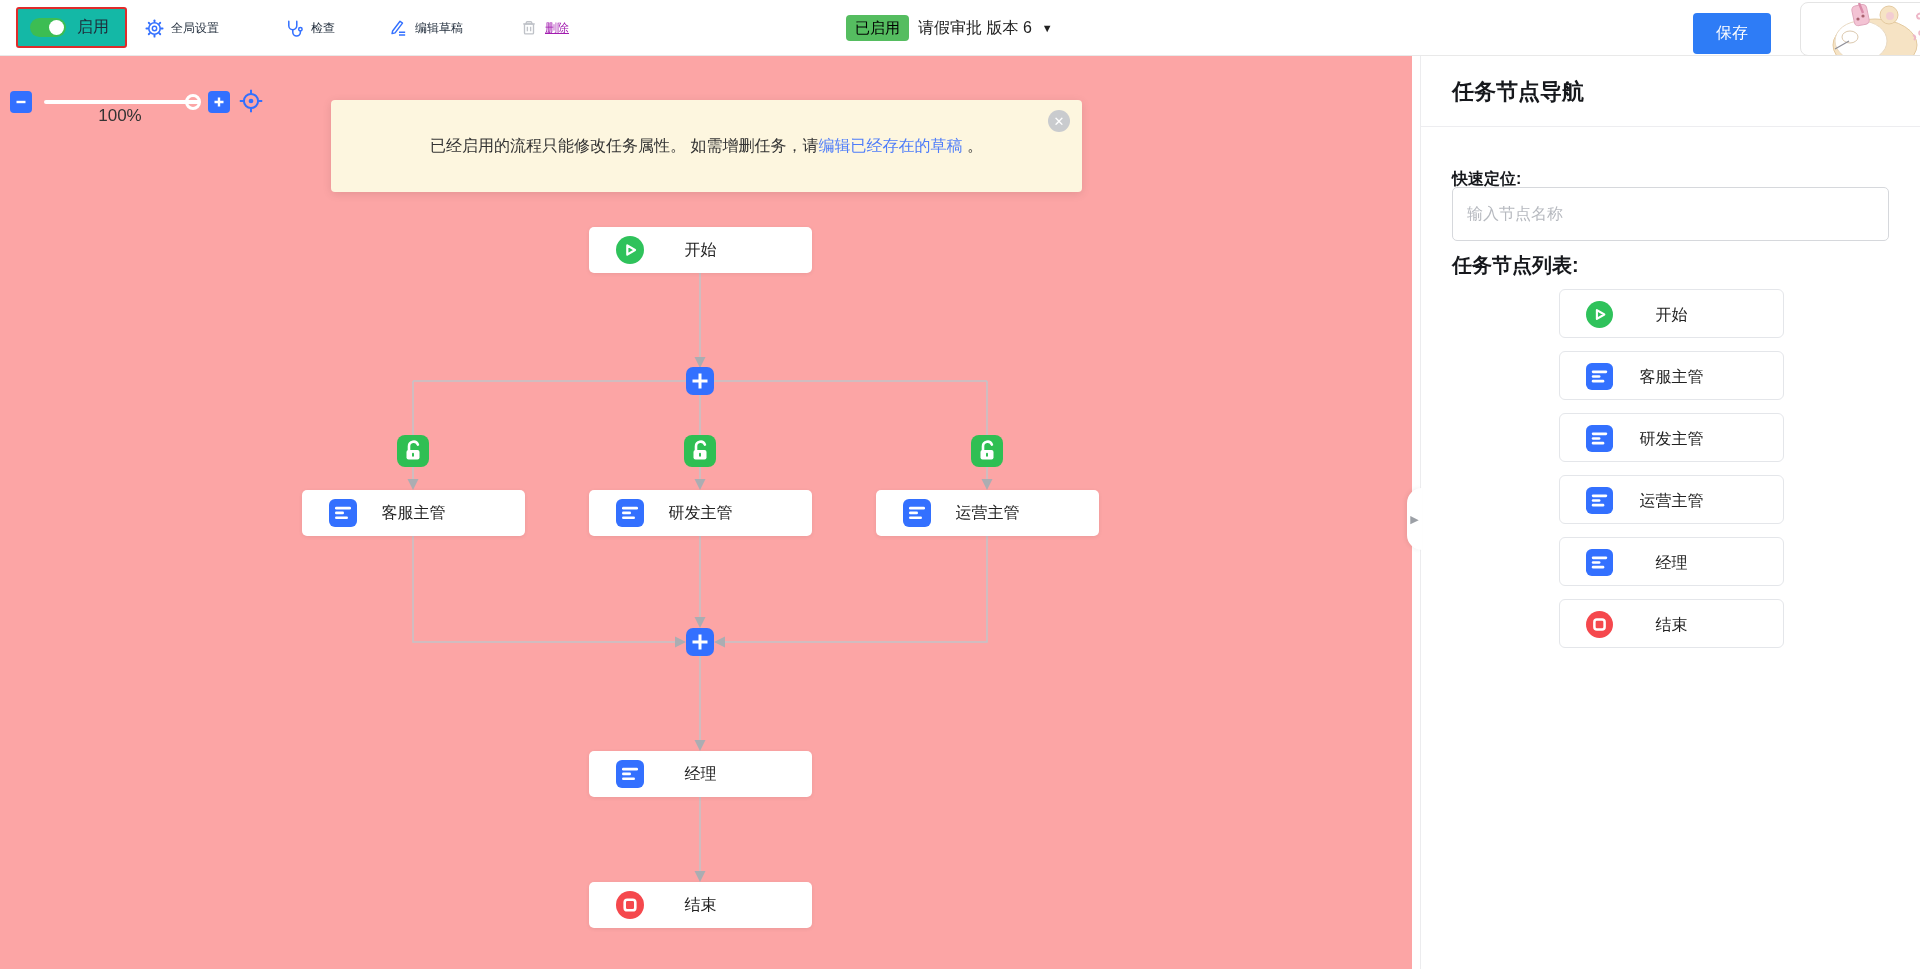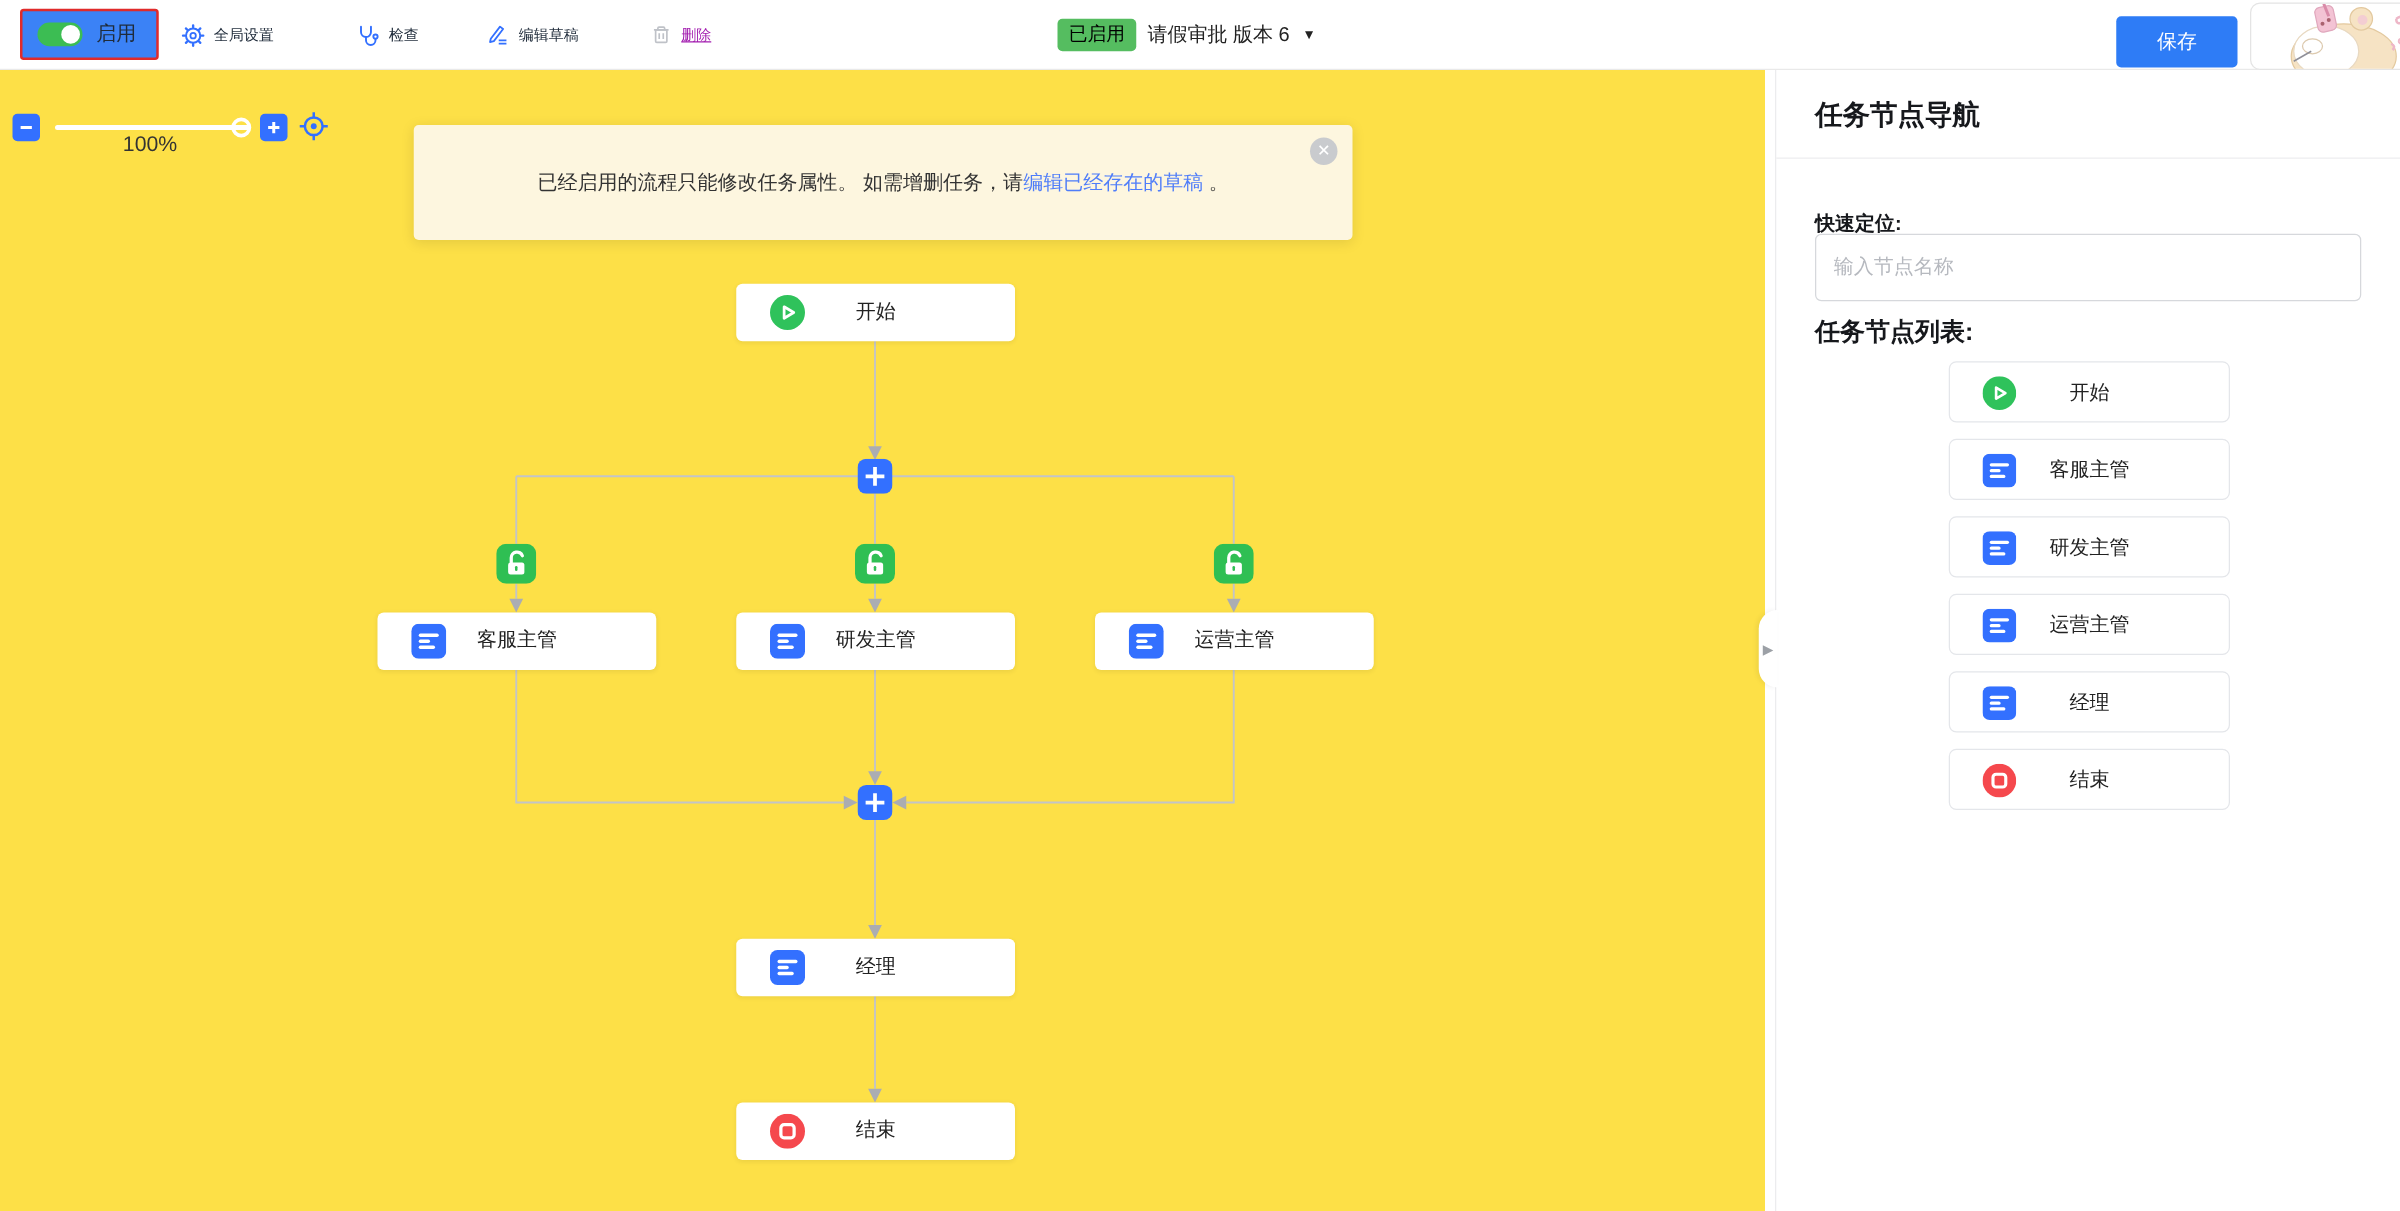--- a/index.html
+++ b/index.html
@@ -2,36 +2,36 @@
 <html><head>
 <meta charset="utf-8">
 <style>
   * { margin:0; padding:0; box-sizing:border-box; }
   html,body { width:1920px; height:969px; overflow:hidden; }
   body { font-family:"Liberation Sans","DejaVu Sans",sans-serif; background:#fff; }
   #app { position:relative; width:1920px; height:969px; }
 
   
   #header { position:absolute; left:0; top:0; width:1920px; height:56px; background:#fff; border-bottom:1px solid #e9e9e9; z-index:30; }
-  .enable-box { position:absolute; left:16px; top:7px; height:41px; padding:0 16px 0 12px; border:2px solid #e02b2b; border-radius:3px; display:flex; align-items:center; gap:11px; background:#3b82f6; }
+  .enable-box { position:absolute; left:16px; top:7px; height:41px; padding:0 16px 0 12px; border:2px solid #e02b2b; border-radius:3px; display:flex; align-items:center; gap:11px; background:#14b8a6; }
   .toggle { position:relative; width:36px; height:19px; border-radius:10px; background:#3cbd53; cursor:pointer; }
   .toggle .knob { position:absolute; right:2px; top:2px; width:15px; height:15px; border-radius:50%; background:#fff; }
   .enable-label { font-size:16px; color:#1f2b3a; }
   .menu-item { position:absolute; top:0; height:56px; display:flex; align-items:center; gap:7px; font-size:12px; color:#1f2b3a; cursor:pointer; }
   .menu-item.disabled { color:#a21caf; cursor:default;text-decoration:underline; }
   .menu-item svg { display:block; }
   .title-group { position:absolute; left:846px; top:0; height:56px; display:flex; align-items:center; gap:9px; }
   .status-badge { background:#55bd60; color:#000000; font-size:15px; padding:4px 9px; border-radius:4px; line-height:1.2; }
   .flow-title { font-size:16px; color:#222; }
   .title-caret { font-size:11px; color:#222; margin-left:1px; }
-  .save-btn { position:absolute; left:1693px; top:13px; width:97px; height:41px; background:#2e7cf6; color:#fff; font-size:16px; border:none; border-radius:4px; cursor:pointer; font-family:inherit; }
+  .save-btn { position:absolute; left:1693px; top:13px; width:78px; height:41px; background:#2e7cf6; color:#fff; font-size:16px; border:none; border-radius:4px; cursor:pointer; font-family:inherit; }
   .avatar-card { position:absolute; left:1800px; top:2px; width:130px; height:54px; background:#fff; border:1px solid #e4e4e4; border-radius:8px; overflow:hidden; cursor:pointer; }
 
   
-  #canvas { position:absolute; left:0; top:56px; width:1412px; height:913px; background:#fde047; overflow:hidden; }
+  #canvas { position:absolute; left:0; top:56px; width:1412px; height:913px; background:#fca5a5; overflow:hidden; }
   .zoom-btn { position:absolute; width:22px; height:22px; border-radius:4px; background:#3370ff; display:flex; align-items:center; justify-content:center; cursor:pointer; }
   .slider-track { position:absolute; left:44px; top:44px; width:156px; height:4px; background:#fff; border-radius:2px; cursor:pointer; }
   .slider-handle { position:absolute; left:185px; top:38px; width:16px; height:16px; border-radius:50%; border:3.5px solid #fff; background:transparent; cursor:grab; }
   .zoom-pct { position:absolute; left:70px; top:50px; width:100px; text-align:center; font-size:17px; color:#333; }
   .locate-btn { position:absolute; left:238px; top:32px; width:26px; height:26px; cursor:pointer; }
 
   .alert { position:absolute; left:331px; top:44px; width:751px; height:92px; background:#fdf6df; border-radius:4px; box-shadow:0 2px 10px rgba(0,0,0,.10); }
   .alert-text { position:absolute; left:0; right:0; top:36px; text-align:center; font-size:16px; color:#333; }
   .alert-link { color:#4f7df9; cursor:pointer; }
   .alert-close { position:absolute; right:12px; top:10px; width:22px; height:22px; border-radius:50%; background:#c9cbce; color:#fff; font-size:13px; display:flex; align-items:center; justify-content:center; cursor:pointer; }

